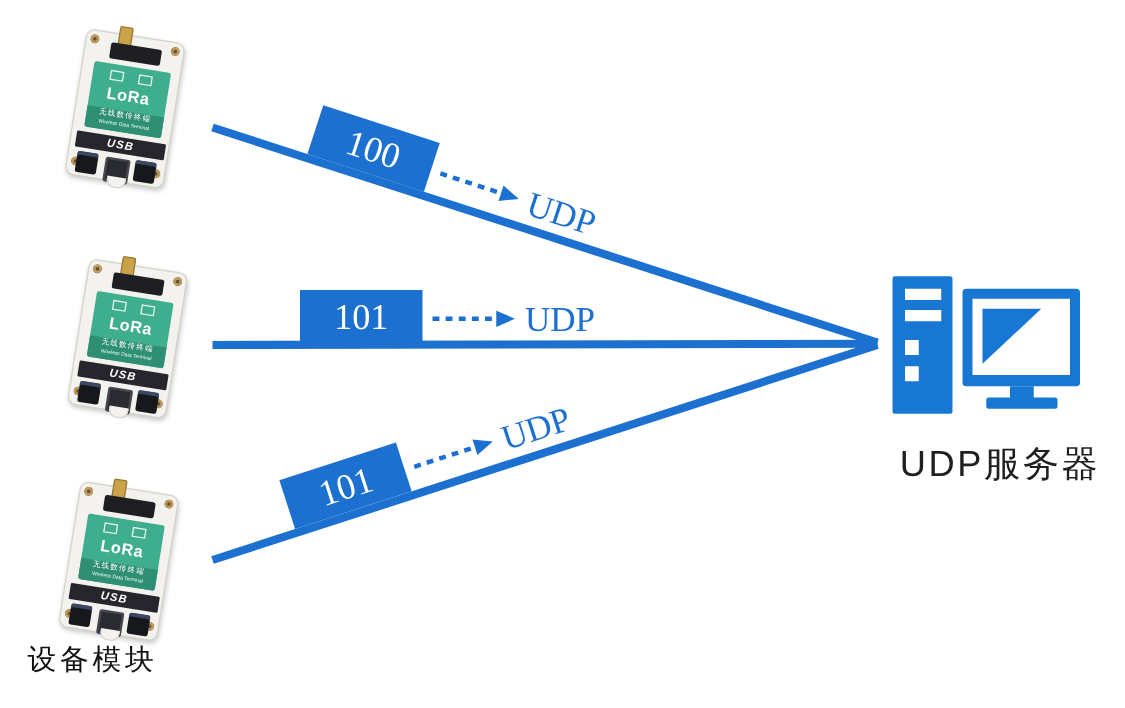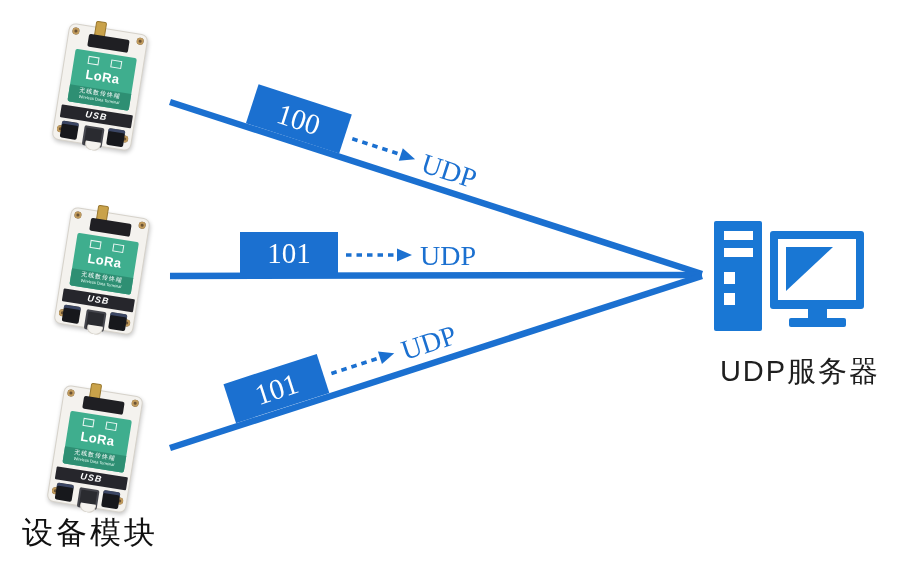--- a/index.html
+++ b/index.html
@@ -9,21 +9,21 @@
   .stage { position:absolute; inset:0; }
   svg.diagram { position:absolute; left:0; top:0; }
 
   
   .num  { font-family:"Liberation Serif", serif; font-size:29px; fill:#ffffff; text-anchor:middle; }
   .udp  { font-family:"Liberation Serif", serif; font-size:28px; fill:#1b70d0; }
 
   
   .server-label { position:absolute; left:698px; top:352px; width:204px; text-align:center;
                   font-size:29px; color:#1f1f1f; letter-spacing:2px; }
-  .devices-caption { position:absolute; left:22px; top:512px; font-size:31px; color:#111; letter-spacing:3px; }
+  .devices-caption { position:absolute; left:22px; top:512px; font-size:23px; color:#111; letter-spacing:3px; }
 
   
   .device { position:absolute; width:80px; height:118px; transform:rotate(9deg); }
   .dev-board { position:absolute; inset:0; background:#f4f2ee; border:1px solid #d6d2ca;
                border-radius:7px; box-shadow:1px 2px 4px rgba(0,0,0,.22); }
   .hole { position:absolute; width:7px; height:7px; border-radius:50%; background:#6b5335;
           box-shadow:inset 0 0 0 2px #c09a5c; }
   .h-tl{left:3px;top:3px}.h-tr{right:3px;top:3px}.h-bl{left:3px;bottom:7px}.h-br{right:3px;bottom:7px}
   .ant-stub { position:absolute; left:25px; top:-7px; width:9px; height:17px; background:#c9a24a;
               border:1px solid #97762e; border-radius:2px; }

